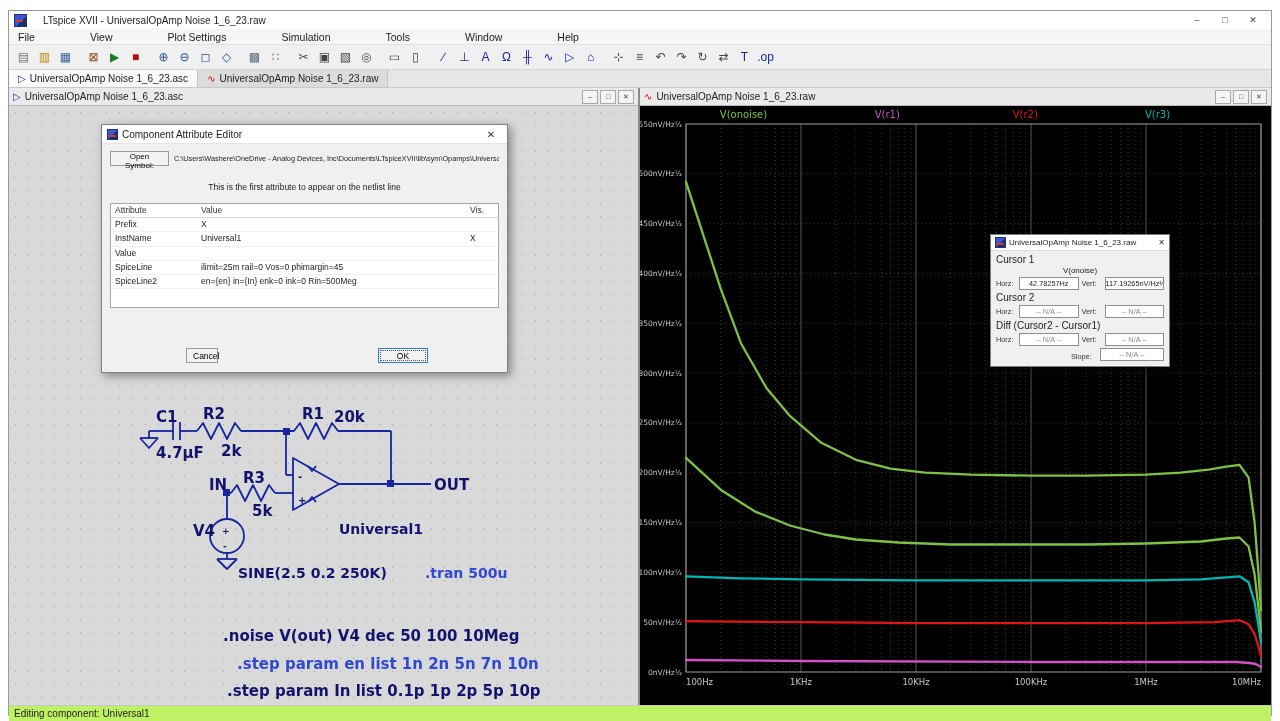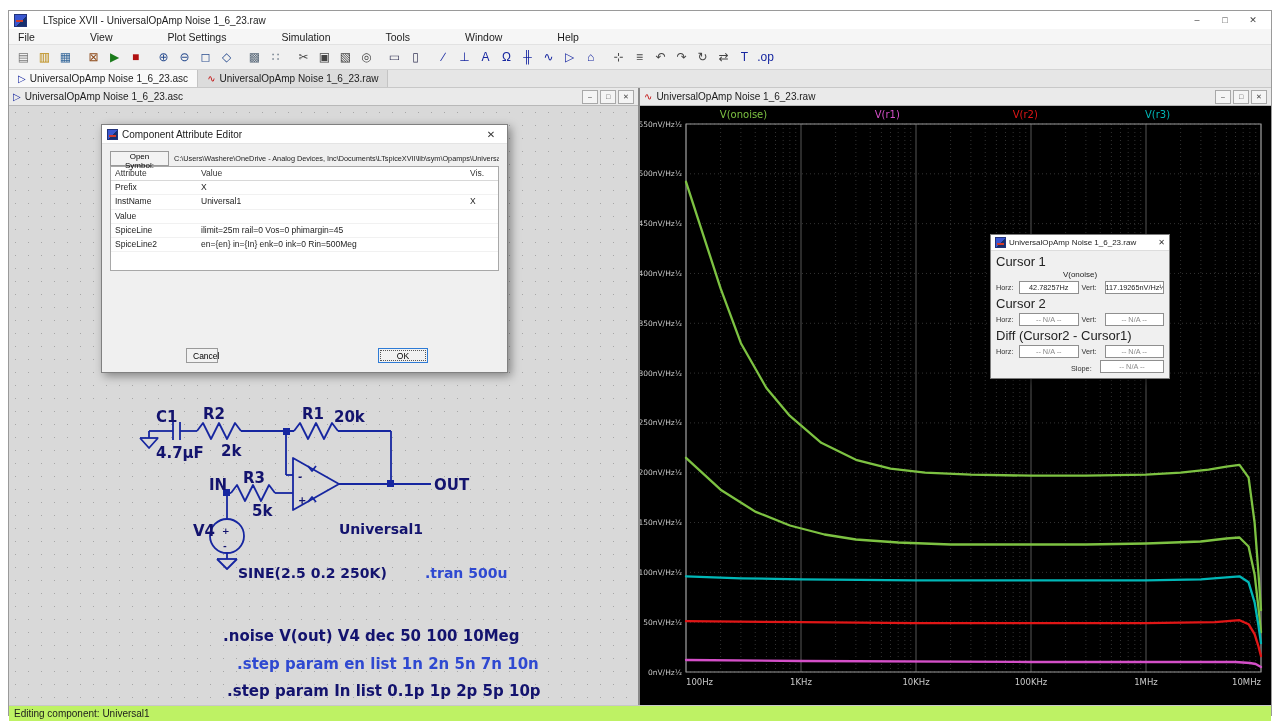--- a/index.html
+++ b/index.html
@@ -62,21 +62,21 @@
   .attr-row.selected{background:#2e7bd6;color:#fff;}
   .btn-cancel,.btn-ok{position:absolute;bottom:9px;height:15px;font-size:8.5px;background:#f2f2f2;border:1px solid #9a9a9a;font-family:inherit;}
   .btn-cancel{left:84px;width:32px;}
   .btn-ok{left:276px;width:50px;border:1px solid #2e7bd6;outline:1px dotted #555;outline-offset:-3px;}
   
   .cdlg{position:absolute;left:350px;top:128px;width:178px;background:#f0f0f0;border:1px solid #7c7c7c;
         box-shadow:2px 3px 8px rgba(0,0,0,.55);font-size:8px;z-index:5;}
   .cdlg-title{height:15px;background:#fff;display:flex;align-items:center;gap:3px;padding:0 4px;font-size:8px;border-bottom:1px solid #ddd;white-space:nowrap;overflow:hidden;}
   .cdlg-close{margin-left:auto;font-size:8px;color:#333;}
   .cdlg-body{padding:1px 5px 5px;}
-  .cd-sec{font-size:13px;color:#222;margin-top:2px;}
+  .cd-sec{font-size:10px;color:#222;margin-top:2px;}
   .cd-trace{text-align:center;font-size:8px;margin:1px 0 2px;}
   .cd-row{display:flex;align-items:center;gap:3px;margin:2px 0;}
   .cd-lab{width:20px;flex:none;color:#333;font-size:7.3px;}
   .cd-fld{flex:1;background:#fff;border:1px solid #8f8f8f;height:11px;line-height:11px;text-align:center;
           font-size:7.3px;white-space:nowrap;overflow:hidden;min-width:0;}
   .cd-fld.na{color:#8a8a8a;}
   .cd-slope{display:flex;align-items:flex-end;gap:3px;margin:2px 0 0;justify-content:flex-end;}
   .cd-slope .cd-fld{flex:0 0 62px;}
   
   .statusbar{height:15px;background:#bef264;border-top:1px solid #c8c8c8;display:flex;align-items:center;
@@ -233,20 +233,21 @@
         <div class="dialog attr-dialog">
           <div class="dlg-title">
             <span class="app-ico small"></span>
             <span>Component Attribute Editor</span>
             <span class="dlg-close">✕</span>
           </div>
           <div class="open-row">
             <button>Open Symbol:</button>
             <span class="sym-path">C:\Users\Washere\OneDrive - Analog Devices, Inc\Documents\LTspiceXVII\lib\sym\Opamps\UniversalOpAmp.asy</span>
           </div>
+          <div class="hint">This is the first attribute to appear on the netlist line</div>
           <div class="attr-table">
               <div class="attr-hrow">
                 <div>Attribute</div>
                 <div>Value</div>
                 <div>Vis.</div>
               </div>
               <div class="attr-row">
                 <div>Prefix</div>
                 <div>X</div>
                 <div></div>

